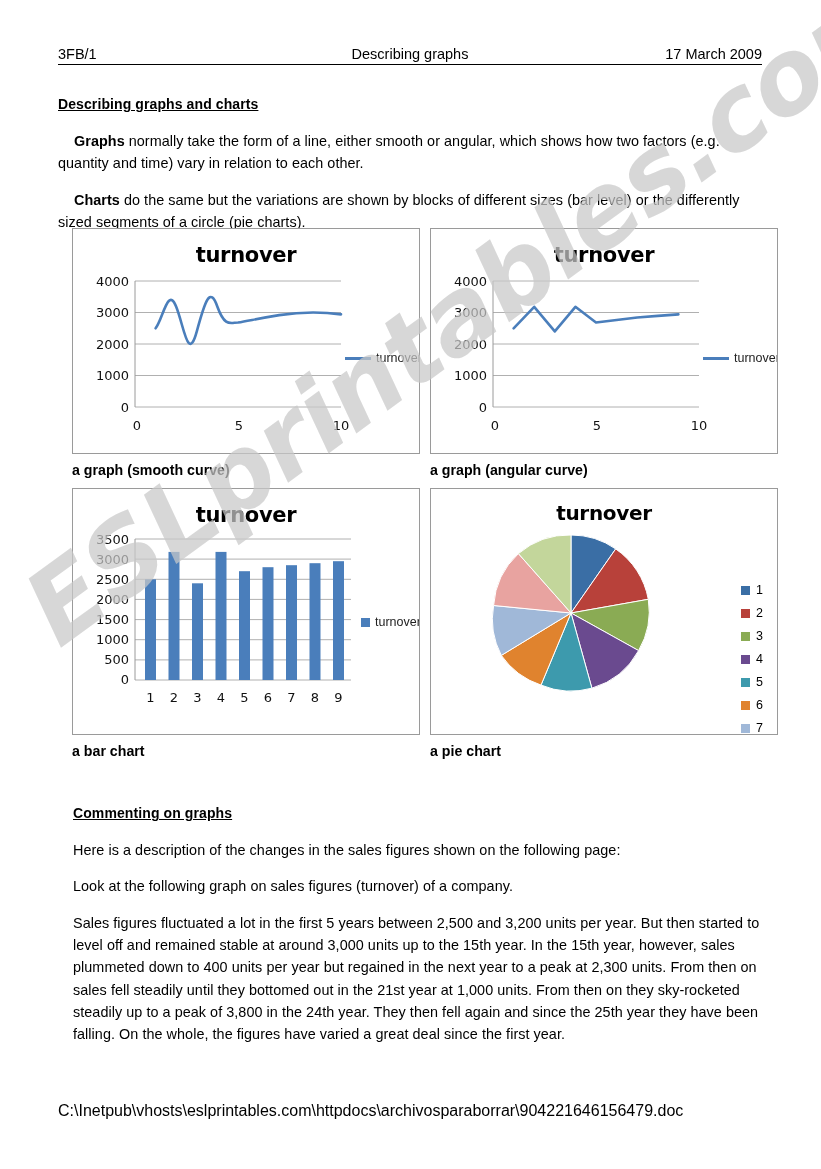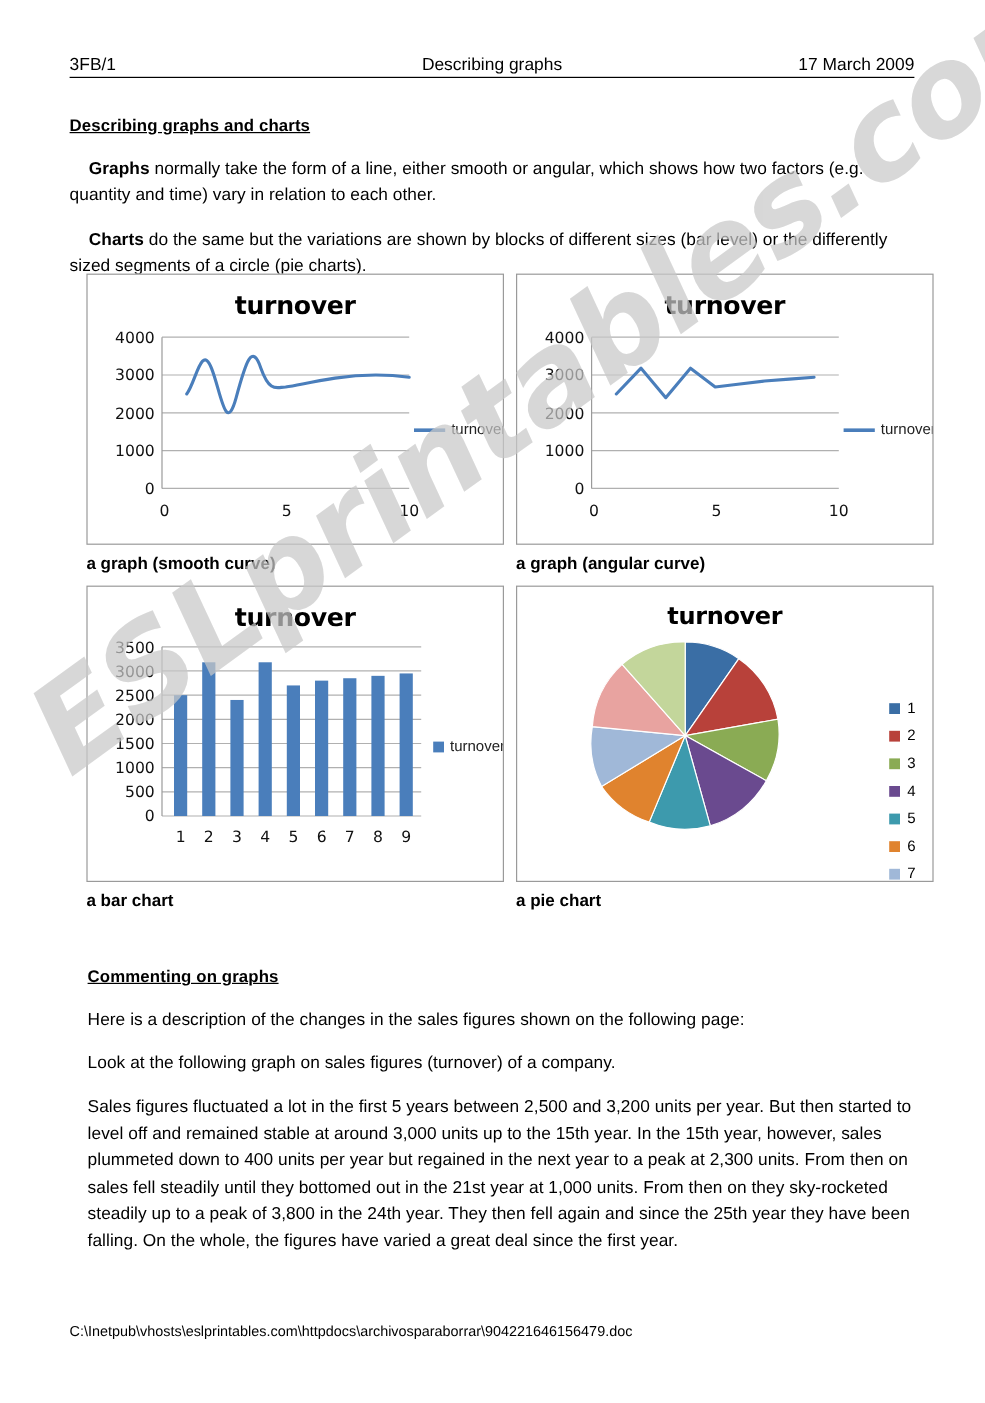--- a/index.html
+++ b/index.html
@@ -133,21 +133,21 @@
   .pie-legend-sw { width: 9px; height: 9px; display: inline-block; }
 
   
   .commenting { position: absolute; left: 73px; top: 805px; width: 706px; z-index: 3; }
 
   
   .footer {
     position: absolute;
     left: 58px;
     top: 1102px;
-    font-size: 12px;
+    font-size: 16px;
     color: #000;
     z-index: 3;
   }
 </style>
 </head>
 <body>
 
 <div class="page">
 
   <div class="watermark">

